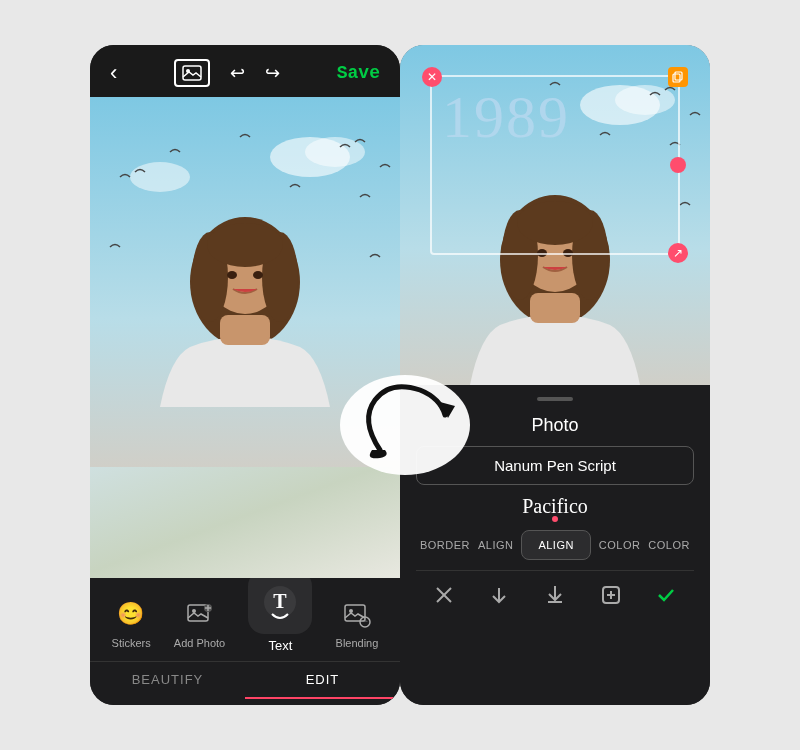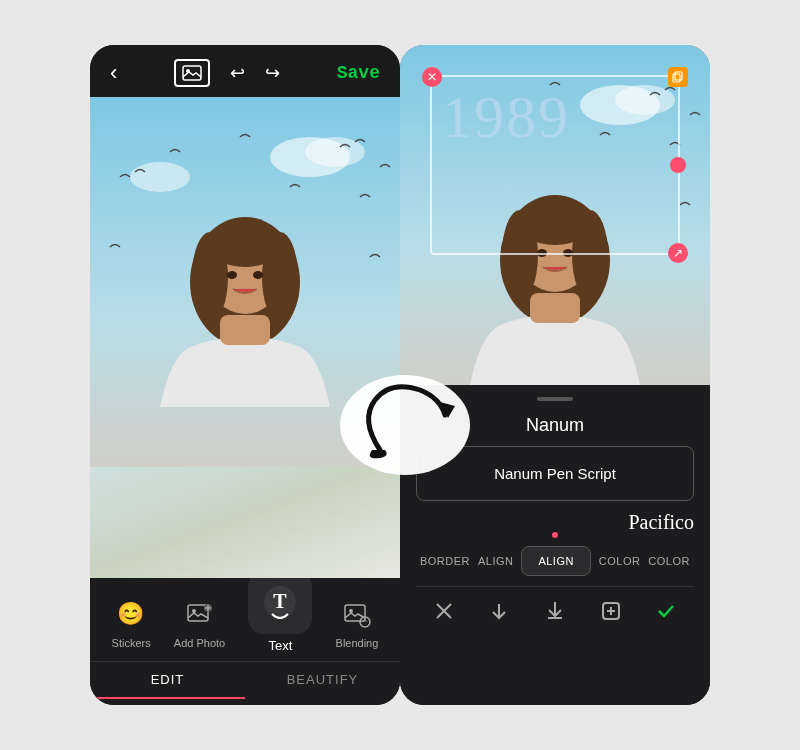--- a/index.html
+++ b/index.html
@@ -284,29 +284,29 @@
       text-align: center;
       color: white;
       font-size: 18px;
       font-weight: 500;
       margin-bottom: 10px;
     }
 
     .font-option-box {
       border: 1.5px solid #555;
       border-radius: 8px;
-      padding: 18px 16px;
+      padding: 10px 16px;
       text-align: center;
       color: white;
       font-size: 15px;
       margin-bottom: 10px;
     }
 
     .font-script-name {
-      text-align: right;
+      text-align: center;
       font-size: 20px;
       color: white;
       font-family: 'Brush Script MT', cursive;
       margin-bottom: 12px;
       position: relative;
     }
 
     .font-script-name .dot {
       position: absolute;
       bottom: -4px;
@@ -496,22 +496,22 @@
               <circle cx="8" cy="11" r="2" fill="#aaa"></circle>
               <polyline points="2,18 8,13 12,16 15,14 22,18" fill="none" stroke="#aaa" stroke-width="1.5"></polyline>
               <circle cx="22" cy="22" r="5" fill="none" stroke="#aaa" stroke-width="1.5"></circle>
               <path d="M19,22 Q22,18 25,22" fill="rgba(150,150,150,0.4)" stroke="none"></path>
             </svg>
           </div>
           <span class="item-label">Blending</span>
         </div>
       </div>
       <div class="bottom-tabs">
+        <div class="bottom-tab">BEAUTIFY</div>
         <div class="bottom-tab active">EDIT</div>
-        <div class="bottom-tab">BEAUTIFY</div>
       </div>
     </div>
   </div>
 
   <div class="arrow-container">
     <svg width="150" height="120" viewBox="0 0 150 120">
 
       <ellipse cx="75" cy="65" rx="65" ry="50" fill="white" opacity="0.95"></ellipse>
 
       <path d="M50,90 Q30,60 45,40 Q60,20 90,30 Q110,38 115,55" fill="none" stroke="#111" stroke-width="5" stroke-linecap="round"></path>
@@ -573,21 +573,21 @@
           <div class="corner-br">↗</div>
           <div class="side-mid"></div>
           <div style="position:absolute;top:10px;left:10px;font-size:60px;font-family:'Brush Script MT',cursive;color:rgba(180,215,238,0.88);letter-spacing:2px;line-height:1;">1989</div>
         </div>
       </div>
     </div>
 
     <div class="right-bottom">
       <div class="drag-handle"></div>
 
-      <div class="font-name-display">Nanum</div>
+      <div class="font-name-display">Photo</div>
 
       <div class="font-option-box">Nanum Pen Script</div>
 
       <div class="font-script-name">
         <span>Pacifico</span>
         <div class="dot"></div>
       </div>
 
       <div class="font-action-row">
         <div class="font-action-item">

